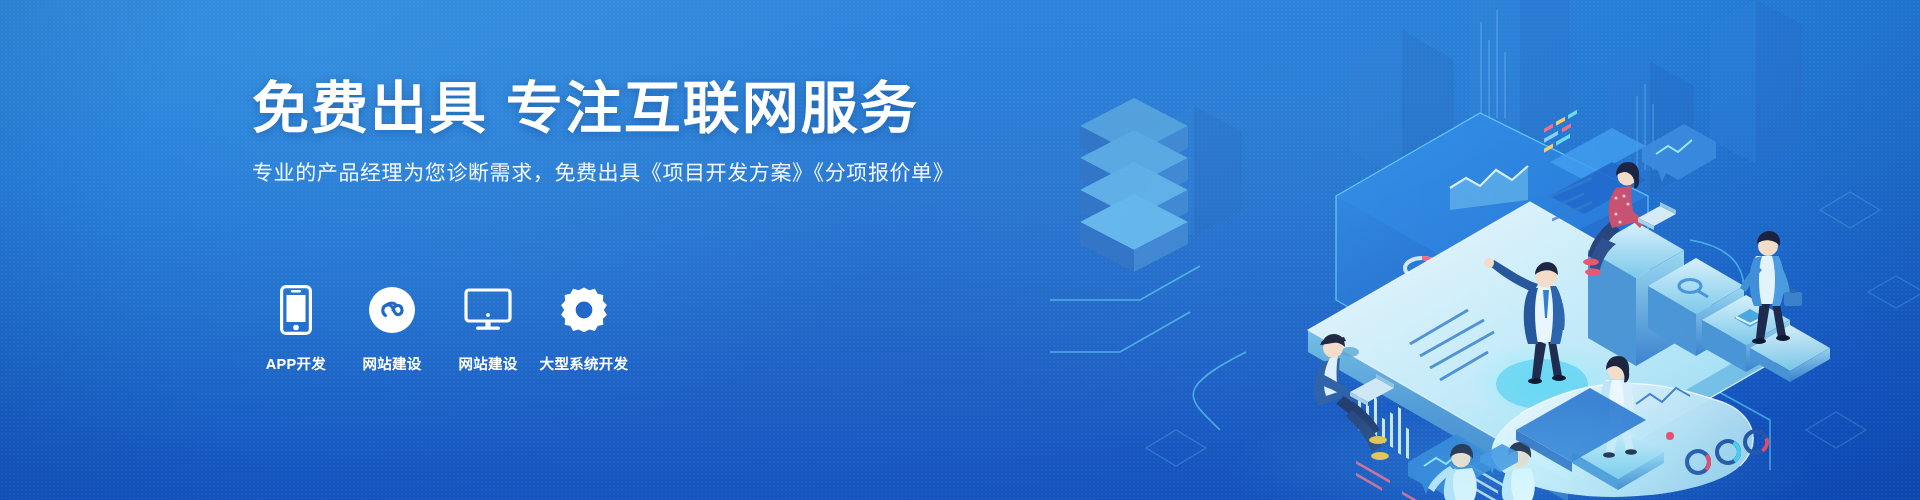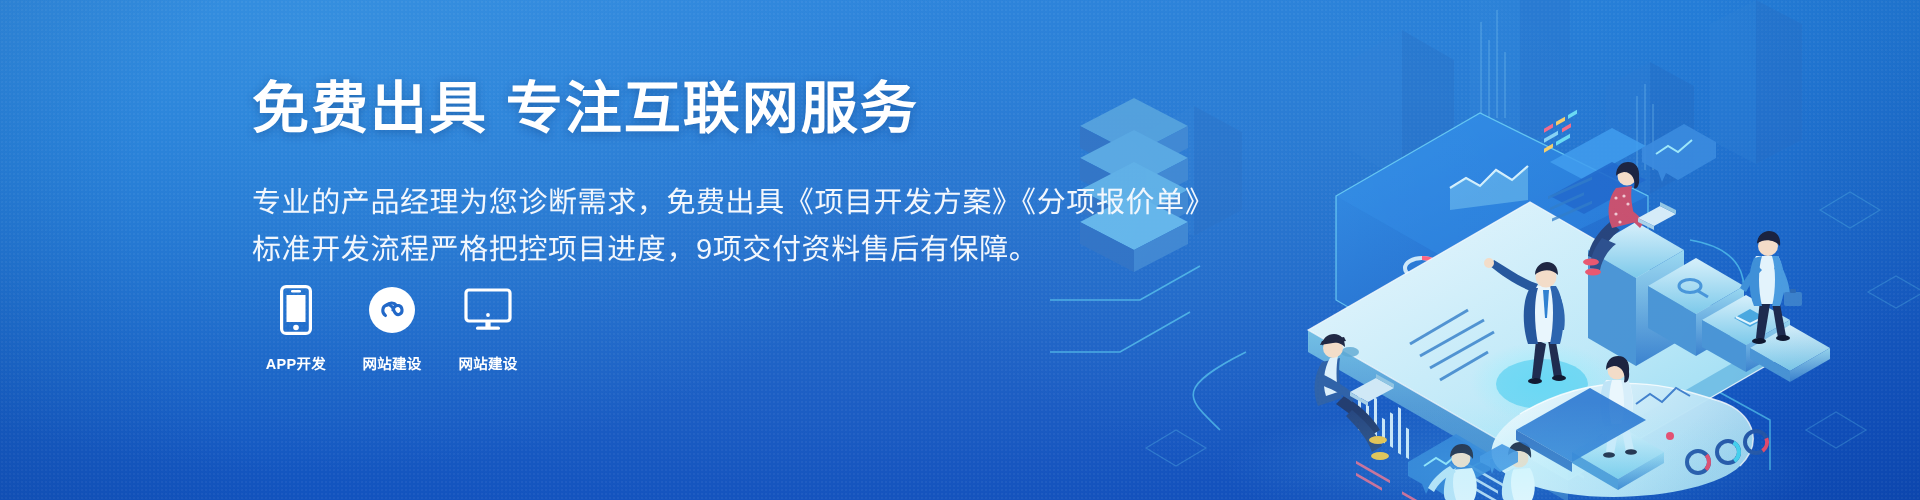--- a/index.html
+++ b/index.html
@@ -47,22 +47,22 @@
     margin: 0;
     font-size: 57px;
     line-height: 1.08;
     font-weight: 700;
     color: #ffffff;
     letter-spacing: 2px;
     white-space: nowrap;
     text-shadow: 0 2px 10px rgba(4,38,96,0.32);
   }
   #subcopy {
-    margin-top: 39px;
-    font-size: 29px;
+    margin-top: 16px;
+    font-size: 21px;
     line-height: 1.62;
     color: #f2f7fd;
     letter-spacing: 0.6px;
     font-weight: 400;
   }
   #subcopy .line { white-space: nowrap; display: block; }
 
   
   #services {
     position: absolute;
@@ -500,21 +500,20 @@
       </g>
     </svg>
   </div>
 
   <div id="vignette"></div>
 
   <div id="copy">
     <h1 id="headline">免费出具 专注互联网服务</h1>
     <div id="subcopy">
       <span class="line">专业的产品经理为您诊断需求，免费出具《项目开发方案》《分项报价单》</span>
-      <span class="line">标准开发流程严格把控项目进度，9项交付资料售后有保障。</span>
     </div>
   </div>
 
   <div id="services">
 
     <div class="service">
       <span class="glyph">
         <svg width="32" height="50" viewBox="0 0 32 50" xmlns="http://www.w3.org/2000/svg">
           <rect x="1.6" y="1.6" width="28.8" height="46.8" rx="4.5" ry="4.5" fill="none" stroke="#ffffff" stroke-width="3.2"></rect>
           <rect x="6.5" y="10" width="19" height="27" fill="#ffffff"></rect>
@@ -544,15 +543,29 @@
         <svg width="48" height="44" viewBox="0 0 48 44" xmlns="http://www.w3.org/2000/svg">
           <rect x="2" y="2" width="44" height="31" rx="3" ry="3" fill="none" stroke="#ffffff" stroke-width="3.2"></rect>
           <circle cx="24" cy="27" r="1.9" fill="#ffffff"></circle>
           <rect x="21.4" y="33" width="5.2" height="6" fill="#ffffff"></rect>
           <rect x="12" y="38.6" width="24" height="3.2" rx="1.6" fill="#ffffff"></rect>
         </svg>
       </span>
       <span class="caption">网站建设</span>
     </div>
 
+    <div class="service">
+      <span class="glyph">
+        <svg width="46" height="46" viewBox="0 0 46 46" xmlns="http://www.w3.org/2000/svg">
+          <path d="M23 0.5
+                   L28.3 3.2 L33.9 1.7 L36.6 6.8 L42.3 8.1 L41.9 13.9 L45.9 18.0
+                   L42.8 22.9 L45.9 27.8 L41.9 31.9 L42.3 37.7 L36.6 39.0 L33.9 44.1
+                   L28.3 42.6 L23 45.3 L17.7 42.6 L12.1 44.1 L9.4 39.0 L3.7 37.7
+                   L4.1 31.9 L0.1 27.8 L3.2 22.9 L0.1 18.0 L4.1 13.9 L3.7 8.1
+                   L9.4 6.8 L12.1 1.7 L17.7 3.2 Z" fill="#ffffff"></path>
+          <circle cx="23" cy="23" r="8.4" fill="#2268c8"></circle>
+        </svg>
+      </span>
+      <span class="caption">大型系统开发</span>
+    </div>
 
   </div>
 </div>
 
 </body></html>

